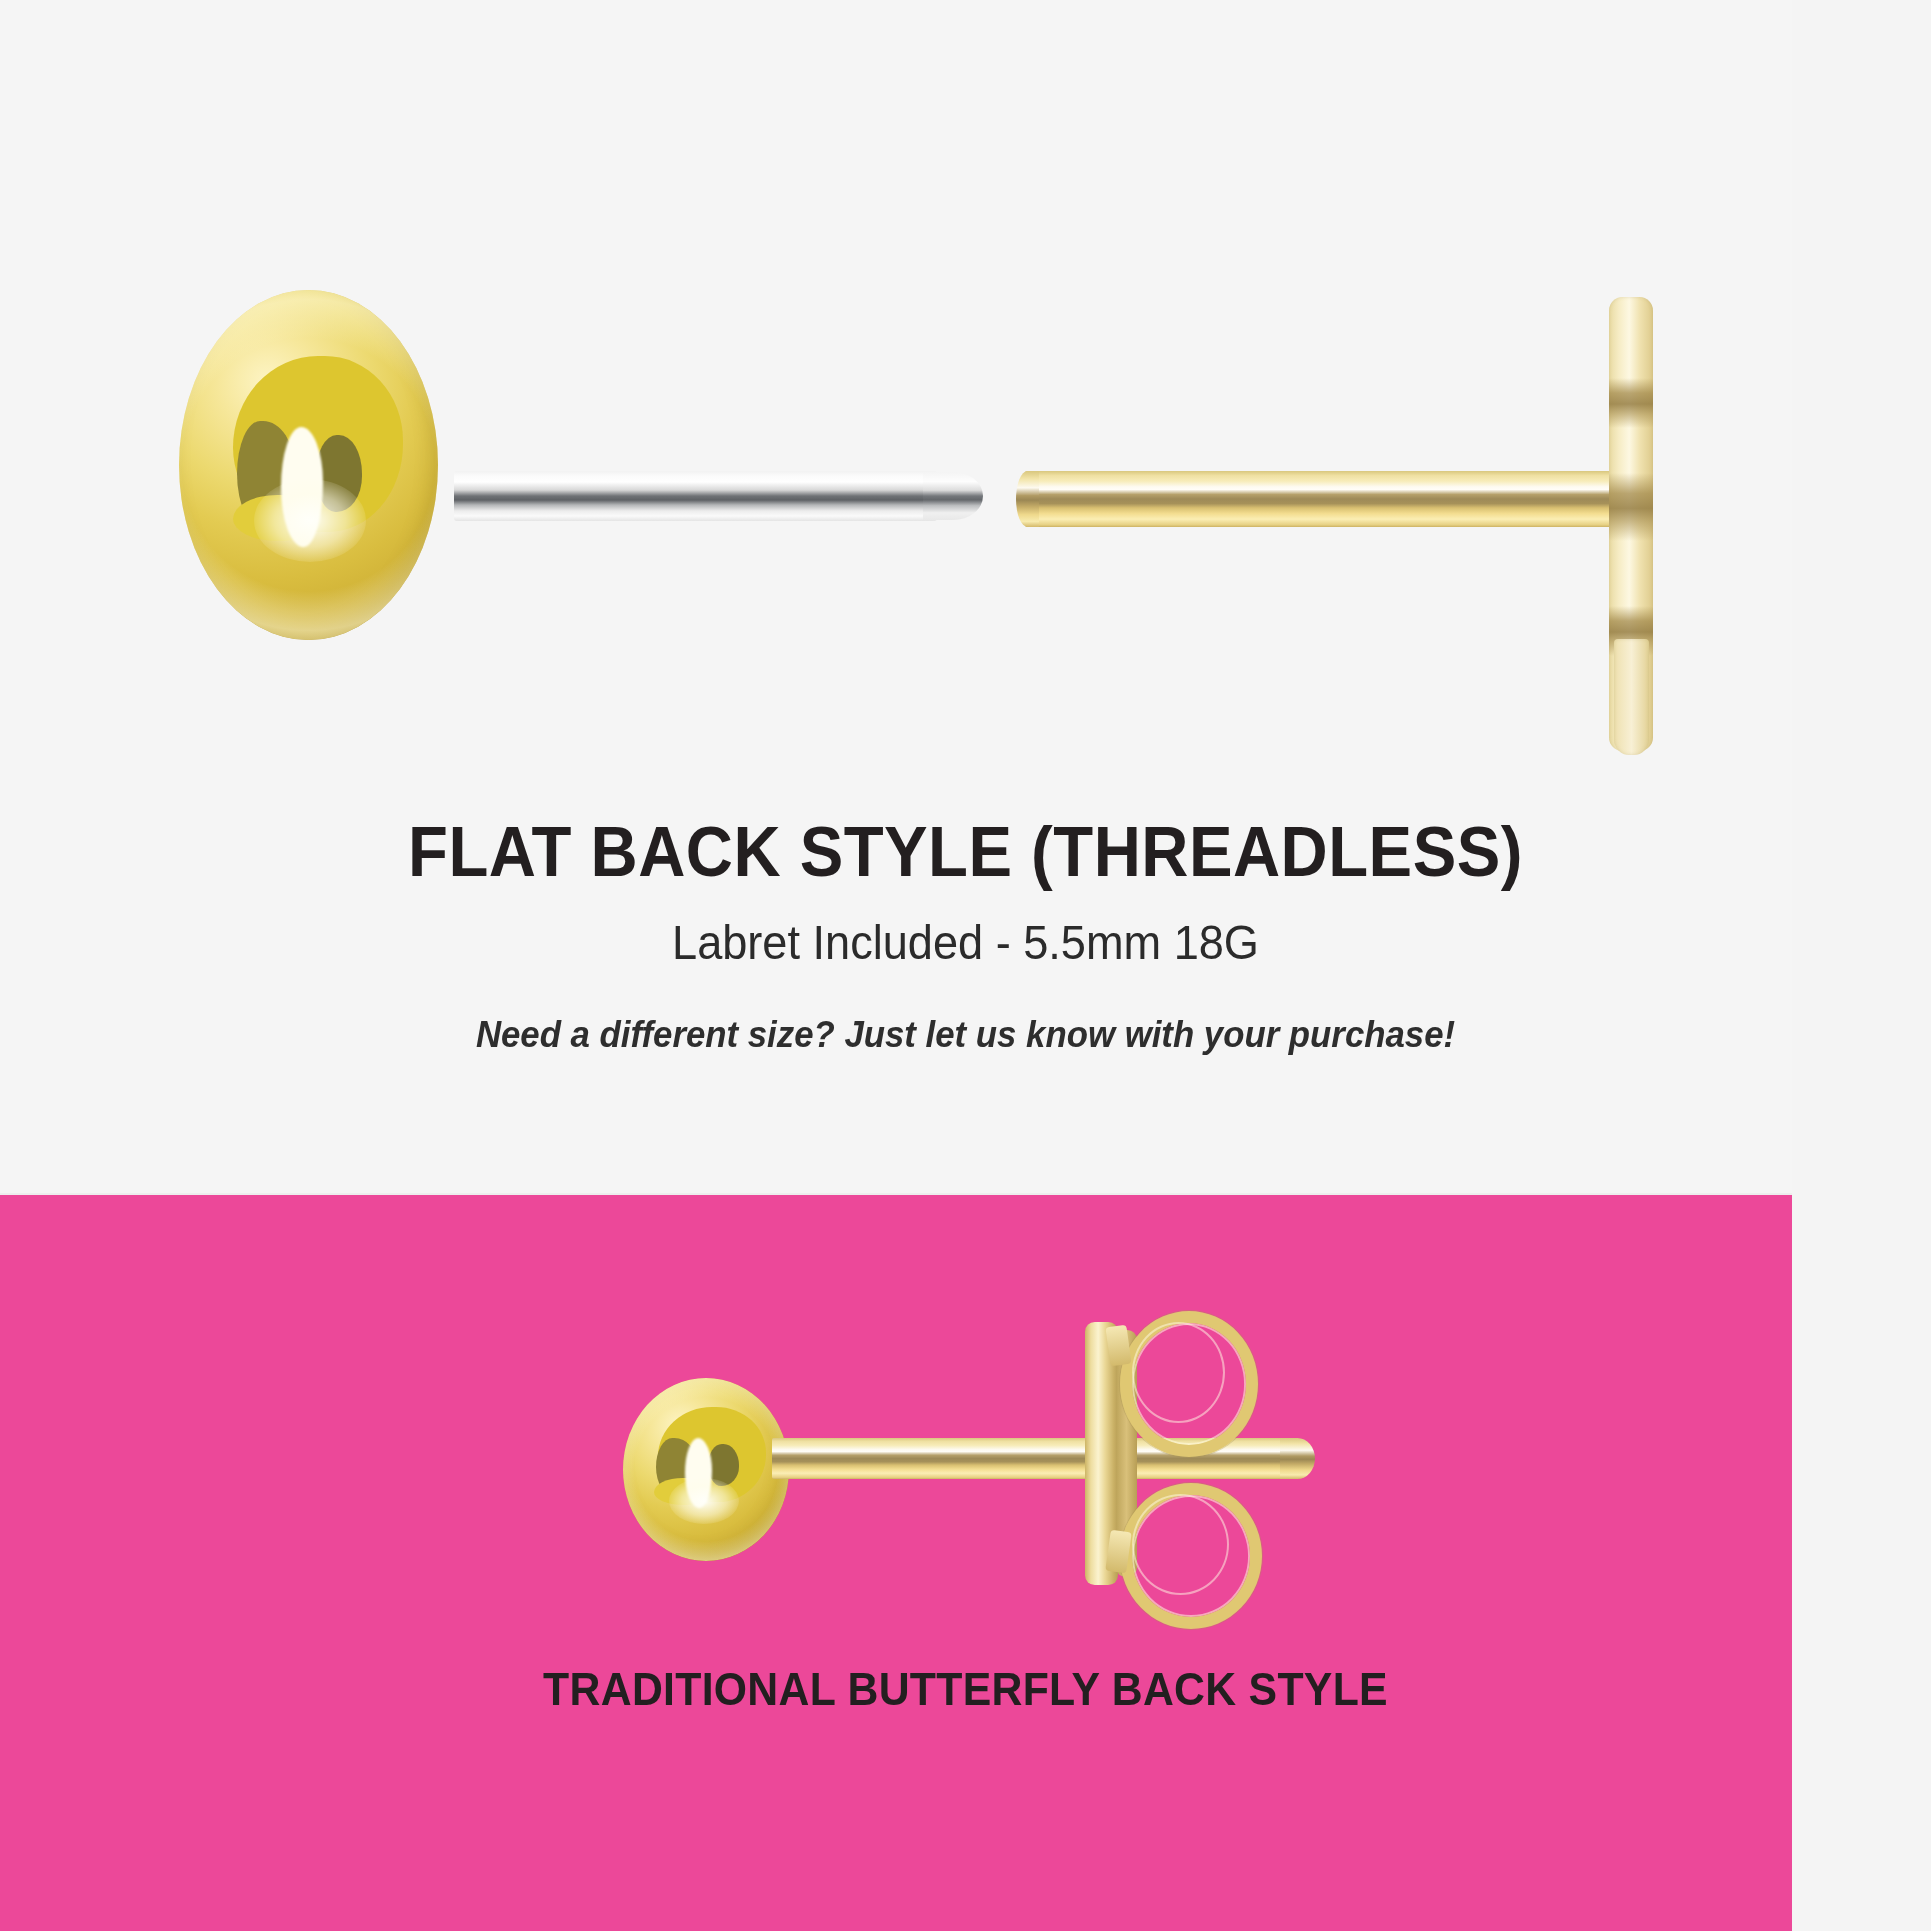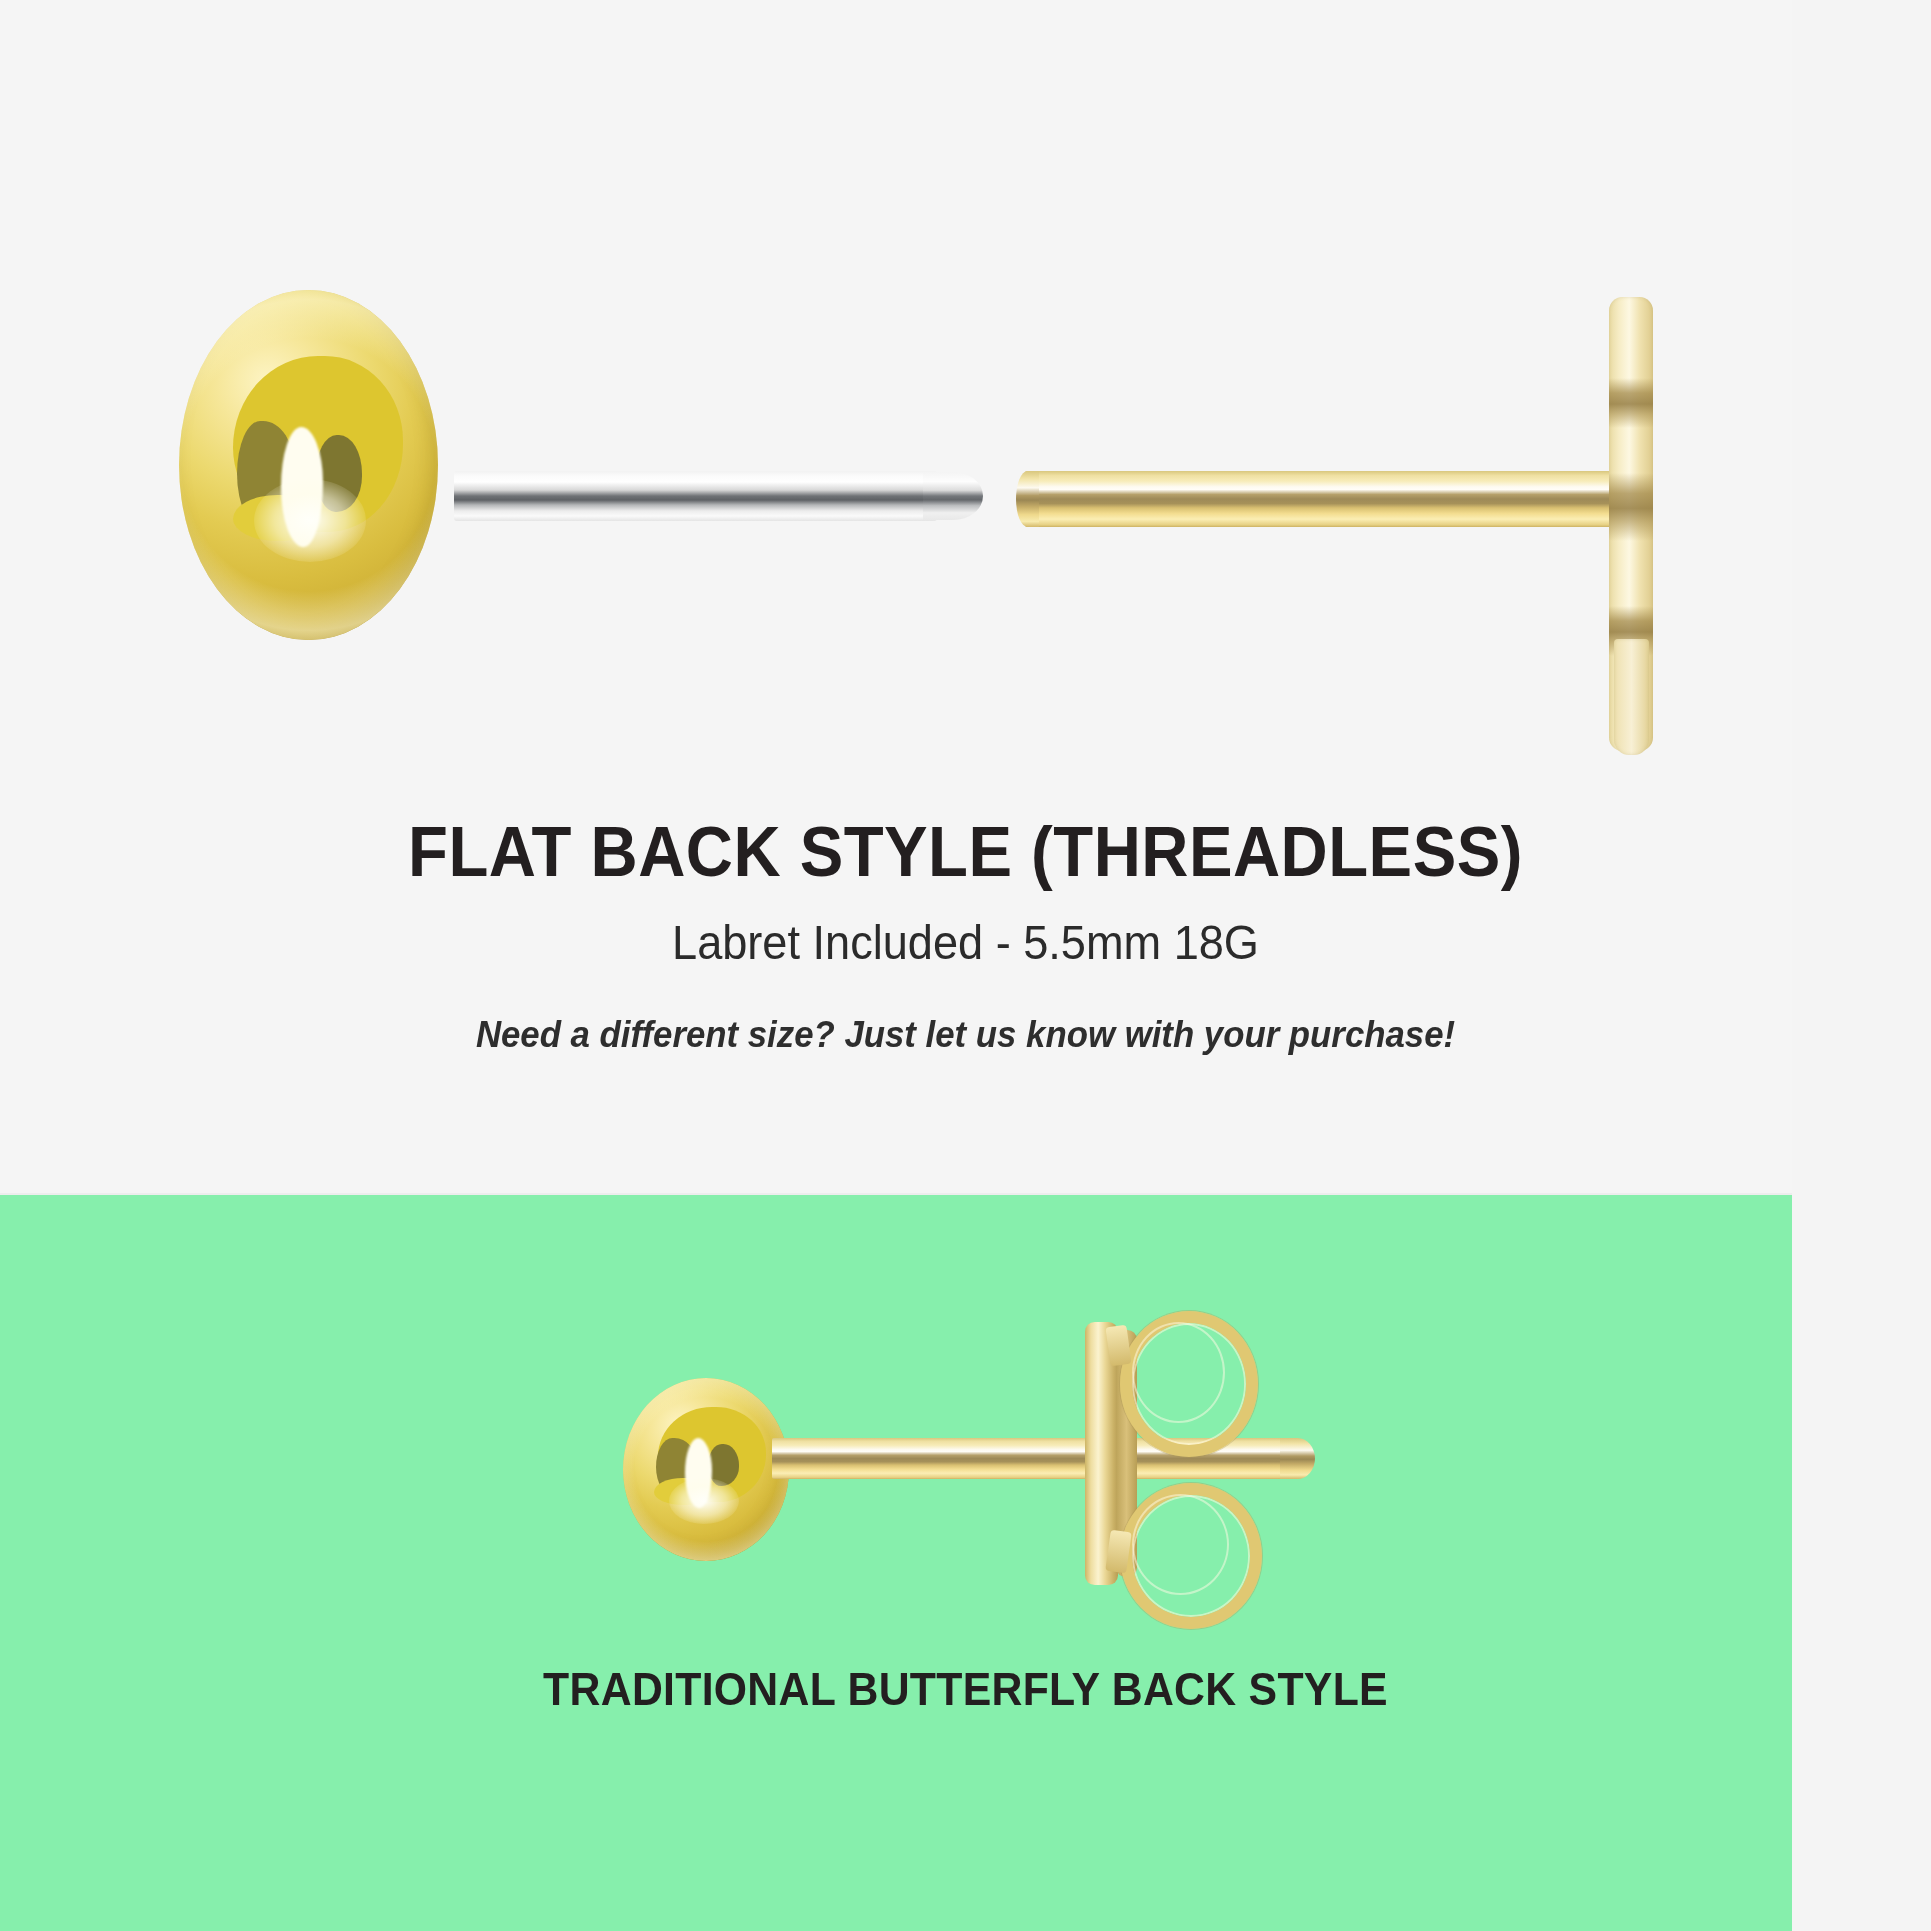--- a/index.html
+++ b/index.html
@@ -26,21 +26,21 @@
     width: 1931px;
   }
   #panel-flatback {
     top: 0;
     height: 1195px;
     background: #f5f5f5;
   }
   #panel-butterfly {
     top: 1195px;
     height: 736px;
-    background: #86efac;
+    background: #ec4899;
   }
   #section-divider {
     position: absolute;
     left: 0;
     top: 1193px;
     width: 1931px;
     height: 1.9px;
     background: #ededed;
   }
 

